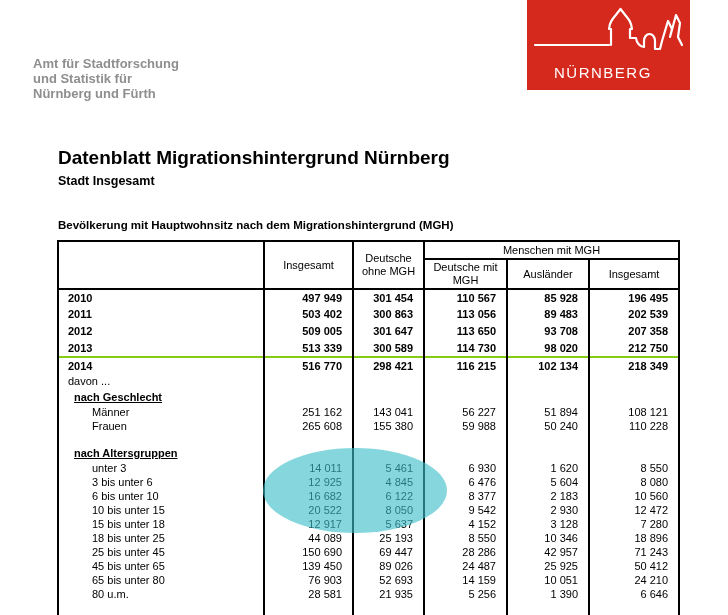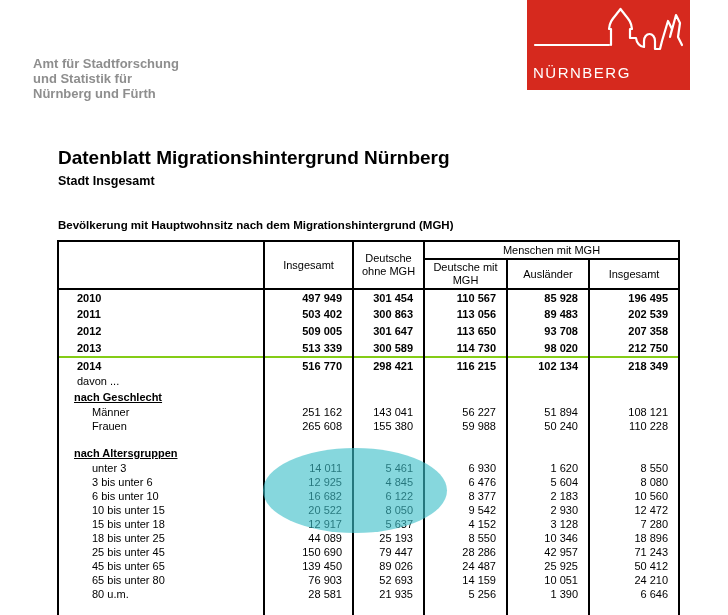--- a/index.html
+++ b/index.html
@@ -18,21 +18,21 @@
     font-size:13px; font-weight:bold; line-height:15px;
     color:var(--agency-gray,#8e8e8e);
     white-space:pre-line;
   }
   .logo {
     position:absolute; left:527px; top:0; width:163px; height:90px;
     background:var(--logo-red,#d6291e);
   }
   .logo svg { position:absolute; left:6px; top:4px; }
   .logo .logo-word {
-    position:absolute; left:6px; bottom:9px;
+    position:absolute; left:27px; bottom:9px;
     color:#fff; font-size:15px; letter-spacing:1.5px;
     font-family:"Liberation Sans","DejaVu Sans",sans-serif;
   }
 
   
   .doc-title   { position:absolute; left:58px; top:147px; font-size:19px;  font-weight:bold; }
   .doc-subtitle{ position:absolute; left:58px; top:174px; font-size:12.5px;font-weight:bold; }
   .tbl-caption { position:absolute; left:58px; top:219px; font-size:11.5px;font-weight:bold; }
 
   
@@ -45,21 +45,21 @@
   col.c3{width:83px}  col.c4{width:82px} col.c5{width:90px}
   th, td {
     border-left:2px solid #000; border-right:2px solid #000;
     font-weight:normal; overflow:hidden;
   }
   table { border-top:2px solid #000; }
   thead th { border-bottom:2px solid #000; text-align:center; vertical-align:middle; padding:1px 2px; }
   thead tr.h1 th { height:18px; }
   thead tr.h2 th { height:30px; }
 
-  td.label { text-align:left; padding-left:18px; }
+  td.label { text-align:left; padding-left:9px; }
   td.val   { text-align:right; padding-right:10px; }
 
   tr.row-year td    { height:17px; font-weight:bold; vertical-align:middle; }
   tr.row-plain td   { height:15px; vertical-align:middle; }
   tr.row-section td { height:16px; vertical-align:bottom; padding-bottom:1px; }
   tr.row-data td    { height:14px; vertical-align:middle; }
   tr.row-spacer td  { height:12px; }
   tr.row-spacer:last-child td { height:45px; }
 
   tr.row-section td.label { font-weight:bold; text-decoration:underline; padding-left:15px;margin-top:23px; }
@@ -248,21 +248,21 @@
           <td class="label">18 bis unter 25</td>
           <td class="val">44 089</td>
           <td class="val">25 193</td>
           <td class="val">8 550</td>
           <td class="val">10 346</td>
           <td class="val">18 896</td>
         </tr>
         <tr class="row-data">
           <td class="label">25 bis unter 45</td>
           <td class="val">150 690</td>
-          <td class="val">79 447</td>
+          <td class="val">69 447</td>
           <td class="val">28 286</td>
           <td class="val">42 957</td>
           <td class="val">71 243</td>
         </tr>
         <tr class="row-data">
           <td class="label">45 bis unter 65</td>
           <td class="val">139 450</td>
           <td class="val">89 026</td>
           <td class="val">24 487</td>
           <td class="val">25 925</td>

